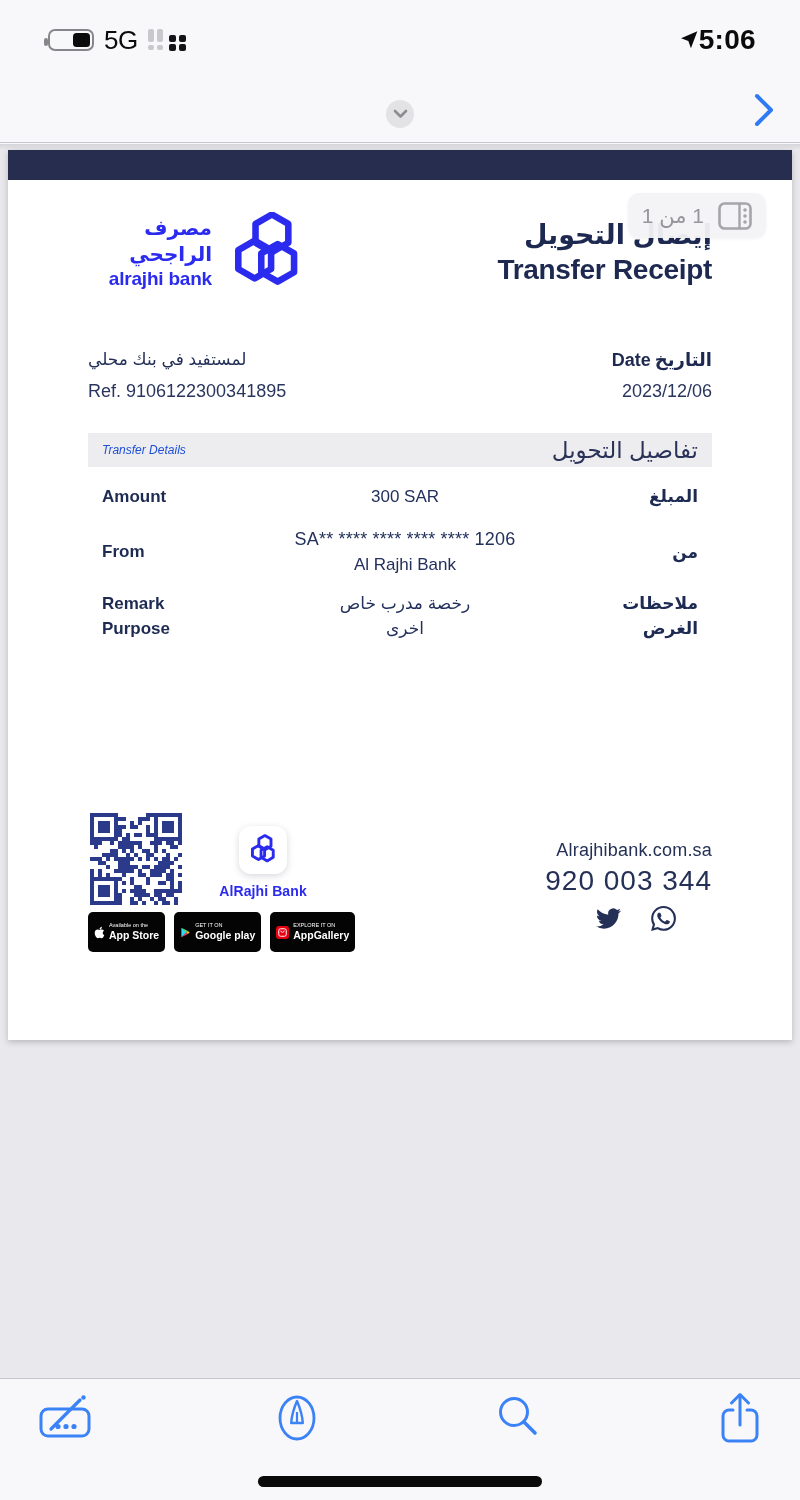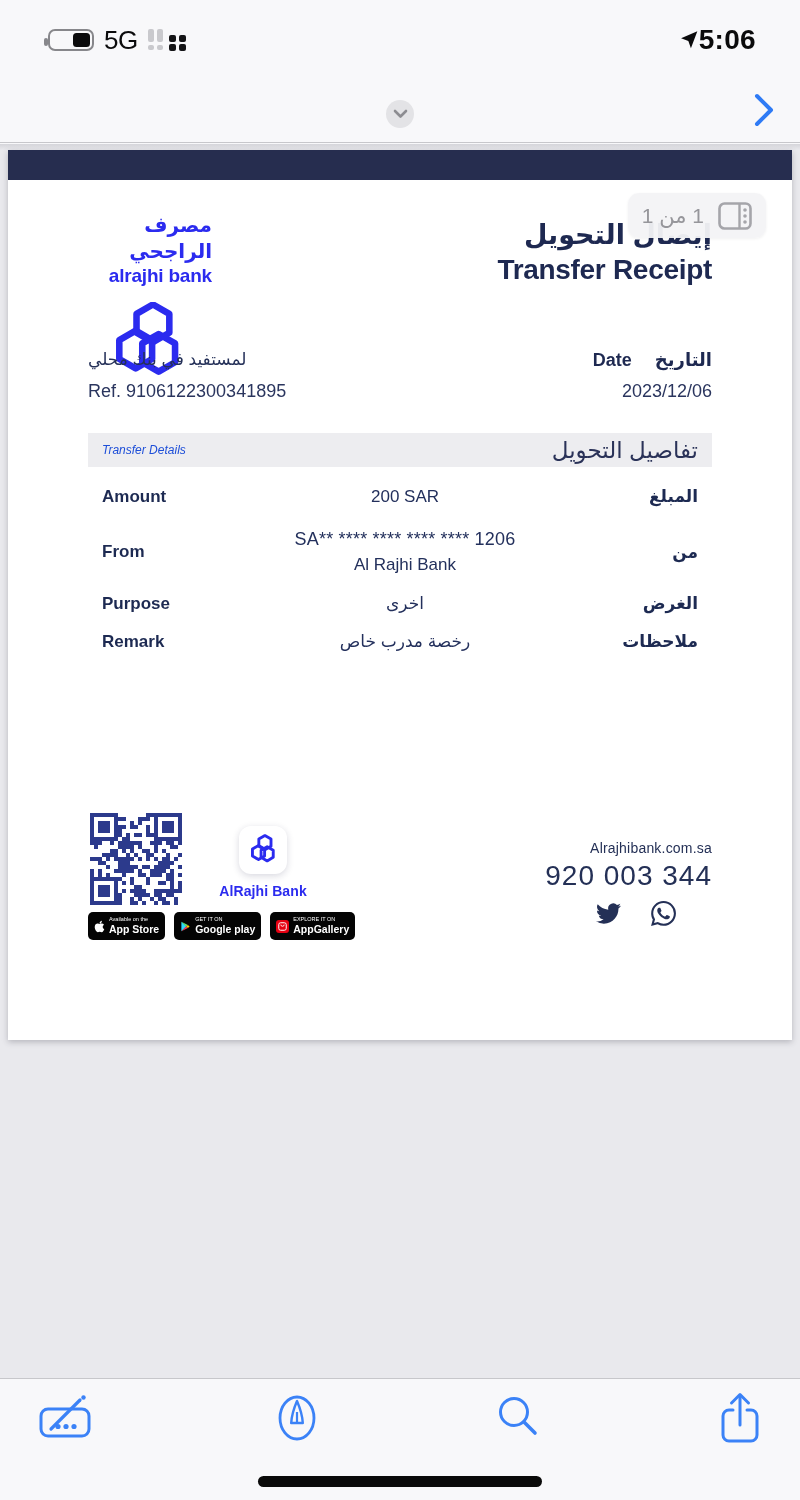--- a/index.html
+++ b/index.html
@@ -32,35 +32,35 @@
   .canvas::before { content:""; position:absolute; top:0; left:0; right:0; height:6px; background:linear-gradient(rgba(40,40,50,0.10),rgba(40,40,50,0)); }
 
   .page { position:absolute; left:8px; top:6px; width:784px; height:890px; background:#ffffff; box-shadow:0 2px 6px rgba(50,50,65,0.28); }
   .page-topbar { position:absolute; top:0; left:0; width:100%; height:30px; background:#262d4f; }
 
   .viewer-badge { position:absolute; right:34px; top:49px; height:45px; background:rgba(243,243,246,0.95); border-radius:11px; display:flex; align-items:center; gap:14px; padding:0 14px; box-shadow:0 1px 3px rgba(0,0,0,0.06); z-index:5; }
   .viewer-badge-text { font-size:21px; color:#96969b; direction:rtl; }
 
   
   .r-header { position:absolute; top:56px; left:76px; right:80px; height:115px; }
-  .logo { position:absolute; left:0; top:6px; display:flex; align-items:center; gap:14px;flex-direction:column; }
+  .logo { position:absolute; left:0; top:6px; display:flex; align-items:center; gap:14px; }
   .logo-text { text-align:right; color:#2b2bef; width:128px; }
   .logo-ar { font-size:20px; font-weight:700; line-height:26px; }
   .logo-en { font-size:19px; font-weight:700; line-height:24px; letter-spacing:-0.2px; }
   .titles { position:absolute; right:0; top:12px; text-align:right; color:#1e2951; }
   .title-ar { font-size:27px; font-weight:700; line-height:34px; direction:rtl; }
   .title-en { font-size:28px; font-weight:800; line-height:36px; letter-spacing:-0.3px; }
 
   
   .r-meta { position:absolute; top:198px; left:80px; right:80px; display:flex; justify-content:space-between; }
   .meta-left { color:#243058; }
   .meta-note { font-size:17px; font-weight:500; line-height:24px; }
   .meta-ref { font-size:18px; font-weight:500; line-height:24px; margin-top:7px; color:#2a355e; }
   .meta-right { text-align:right; color:#1e2951; }
-  .date-labels { display:flex; gap:23px; justify-content:flex-start; font-size:18px; font-weight:700; line-height:24px; }
+  .date-labels { display:flex; gap:4px; justify-content:flex-start; font-size:18px; font-weight:700; line-height:24px; }
   .date-value { font-size:18px; font-weight:500; line-height:24px; margin-top:7px; color:#2a355e; }
 
   
   .r-section { position:absolute; top:283px; left:80px; right:80px; height:34px; background:#ededf0; display:flex; align-items:center; justify-content:space-between; padding:0 14px; }
   .section-en { font-size:12px; color:#1d4ed8;font-style:italic; }
   .section-ar { font-size:23px; color:#2a3258; direction:rtl; }
 
   
   .r-rows { position:absolute; top:334px; left:80px; right:80px; padding:0 14px; }
   .d-row { display:grid; grid-template-columns:118px 1fr 108px; align-items:center; }
@@ -72,32 +72,32 @@
   .row-amount { margin-bottom:18px; }
   .row-from { margin-bottom:14px; }
   .row-to { margin-bottom:16px; }
   .row-purpose { margin-bottom:13px; }
 
   
   .r-footer { position:absolute; top:660px; left:80px; right:80px; height:150px; }
   .qr { position:absolute; left:2px; top:3px; width:92px; height:92px; display:grid; grid-template-columns:repeat(23,4px); grid-template-rows:repeat(23,4px); background:#fff; }
   .qm { background:#2c3a8c; }
   .store-badges { position:absolute; left:0; top:102px; display:flex; gap:9px; }
-  .badge { height:28px; background:#040404; border-radius:5px; display:flex; align-items:center; gap:4px; padding:12px 6px; color:#fff; }
+  .badge { height:40px; background:#040404; border-radius:5px; display:flex; align-items:center; gap:4px; padding:12px 6px; color:#fff; }
   .badge-txt { display:flex; flex-direction:column; justify-content:center; line-height:1; }
   .badge-top { font-size:5.5px; white-space:nowrap; }
   .badge-bottom { font-size:10.5px; font-weight:700; white-space:nowrap; margin-top:1.5px; }
   .ag-icon { width:13px; height:13px; background:#e60012; border-radius:3px; display:flex; align-items:center; justify-content:center; }
 
   .app-col { position:absolute; left:130px; top:16px; width:90px; text-align:center; }
   .app-icon { width:48px; height:48px; margin:0 auto; background:#fff; border-radius:12px; box-shadow:0 2px 7px rgba(40,40,80,0.18); display:flex; align-items:center; justify-content:center; }
   .app-name { margin-top:9px; font-size:14px; font-weight:700; color:#2b2bef; letter-spacing:0.1px; }
 
   .contact-col { position:absolute; right:0; top:30px; display:flex; flex-direction:column; align-items:flex-end; }
-  .website { font-size:14px; font-weight:500; color:#243056; letter-spacing:0.2px; }
+  .website { font-size:18px; font-weight:500; color:#243056; letter-spacing:0.2px; }
   .phone { font-size:28px; font-weight:500; color:#243056; letter-spacing:1px; margin-top:4px; }
   .social-row { display:flex; gap:30px; margin-top:9px; margin-right:36px; }
 
   
   .toolbar { position:absolute; top:1378px; left:0; width:800px; height:122px; background:#f8f8fa; border-top:1px solid #c7c7cb; }
   .tb-btn { position:absolute; top:10px; width:64px; height:58px; display:flex; align-items:center; justify-content:center; }
   .home-indicator { position:absolute; left:258px; bottom:13px; width:284px; height:11px; border-radius:6px; background:#0a0a0a; }
 </style>
 </head>
 <body>
@@ -194,45 +194,45 @@
 
     <div class="r-section">
       <span class="section-en">Transfer Details</span>
       <span class="section-ar">تفاصيل التحويل</span>
     </div>
 
     <div class="r-rows">
       <div class="d-row row-amount">
         <span class="d-en">Amount</span>
         <div class="d-val">
-            <div class="line">200 SAR</div>
+            <div class="line">300 SAR</div>
           </div>
         <span class="d-ar">المبلغ</span>
       </div>
       <div class="d-row row-from">
         <span class="d-en">From</span>
         <div class="d-val">
           <div class="line iban" dir="ltr">SA** **** **** **** **** 1206</div>
           <div class="line">Al Rajhi Bank</div>
         </div>
         <span class="d-ar">من</span>
       </div>
+      <div class="d-row">
+        <span class="d-en">Remark</span>
+        <div class="d-val">
+            <div class="line" dir="rtl">رخصة مدرب خاص</div>
+          </div>
+        <span class="d-ar">ملاحظات</span>
+      </div>
       <div class="d-row row-purpose">
         <span class="d-en">Purpose</span>
         <div class="d-val">
             <div class="line" dir="rtl">اخرى</div>
           </div>
         <span class="d-ar">الغرض</span>
-      </div>
-      <div class="d-row">
-        <span class="d-en">Remark</span>
-        <div class="d-val">
-            <div class="line" dir="rtl">رخصة مدرب خاص</div>
-          </div>
-        <span class="d-ar">ملاحظات</span>
       </div>
     </div>
 
     <div class="r-footer">
       <div class="qr">
           <div class="qm"></div>
           <div class="qm"></div>
           <div class="qm"></div>
           <div class="qm"></div>
           <div class="qm"></div>

